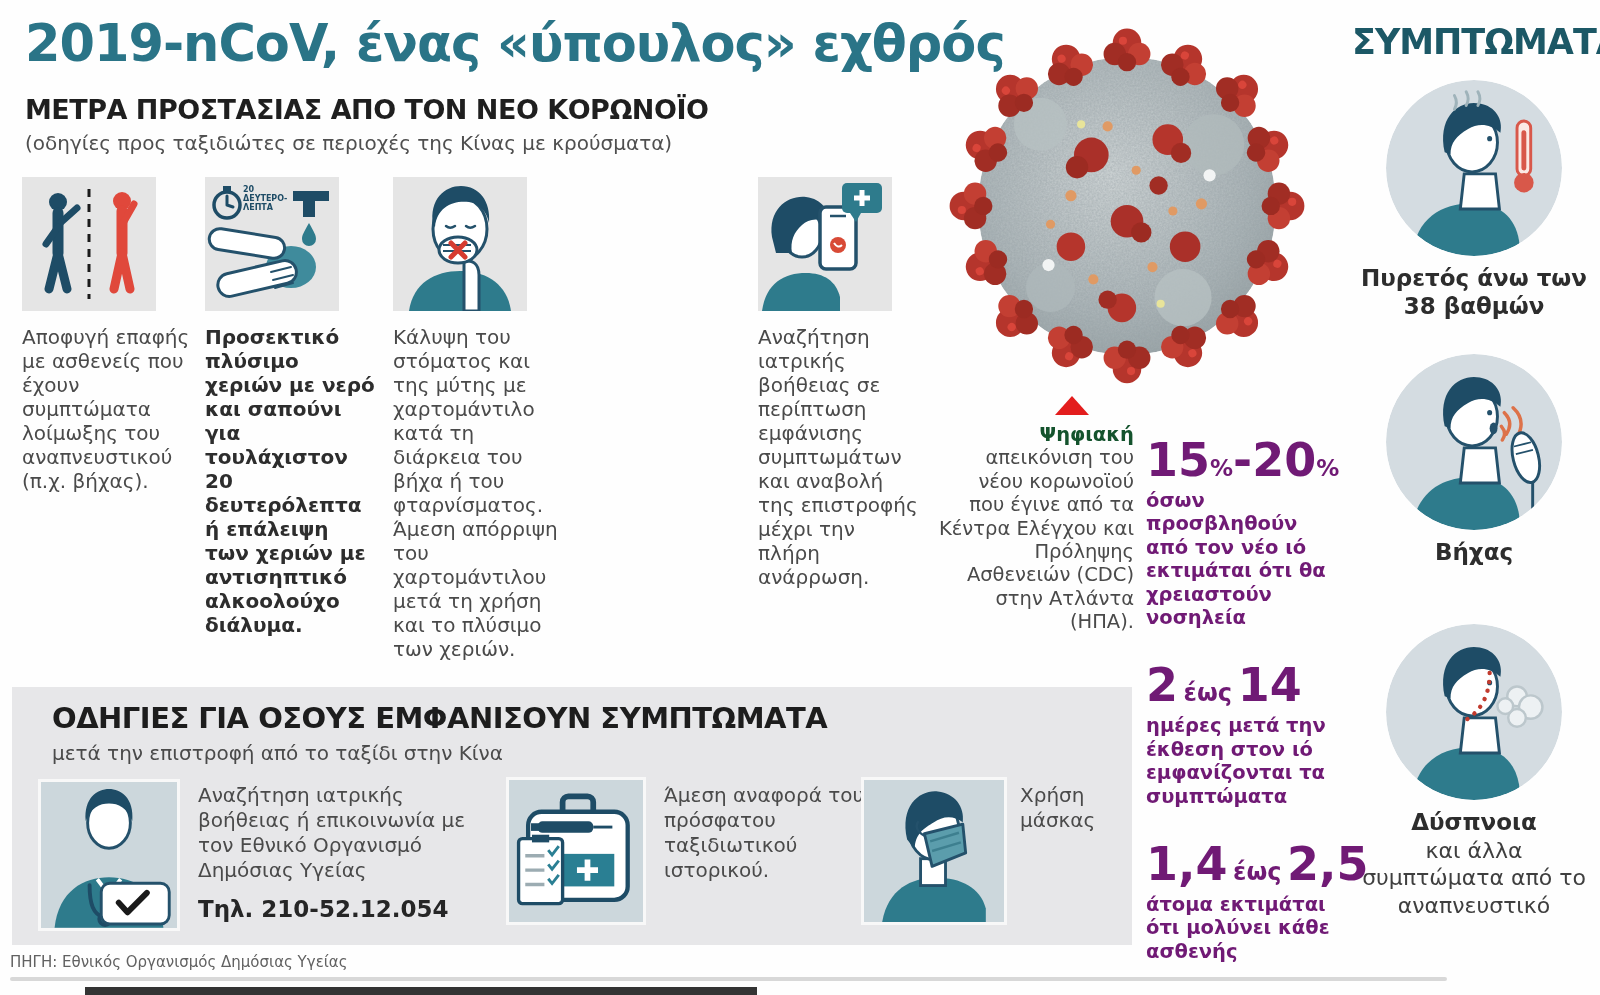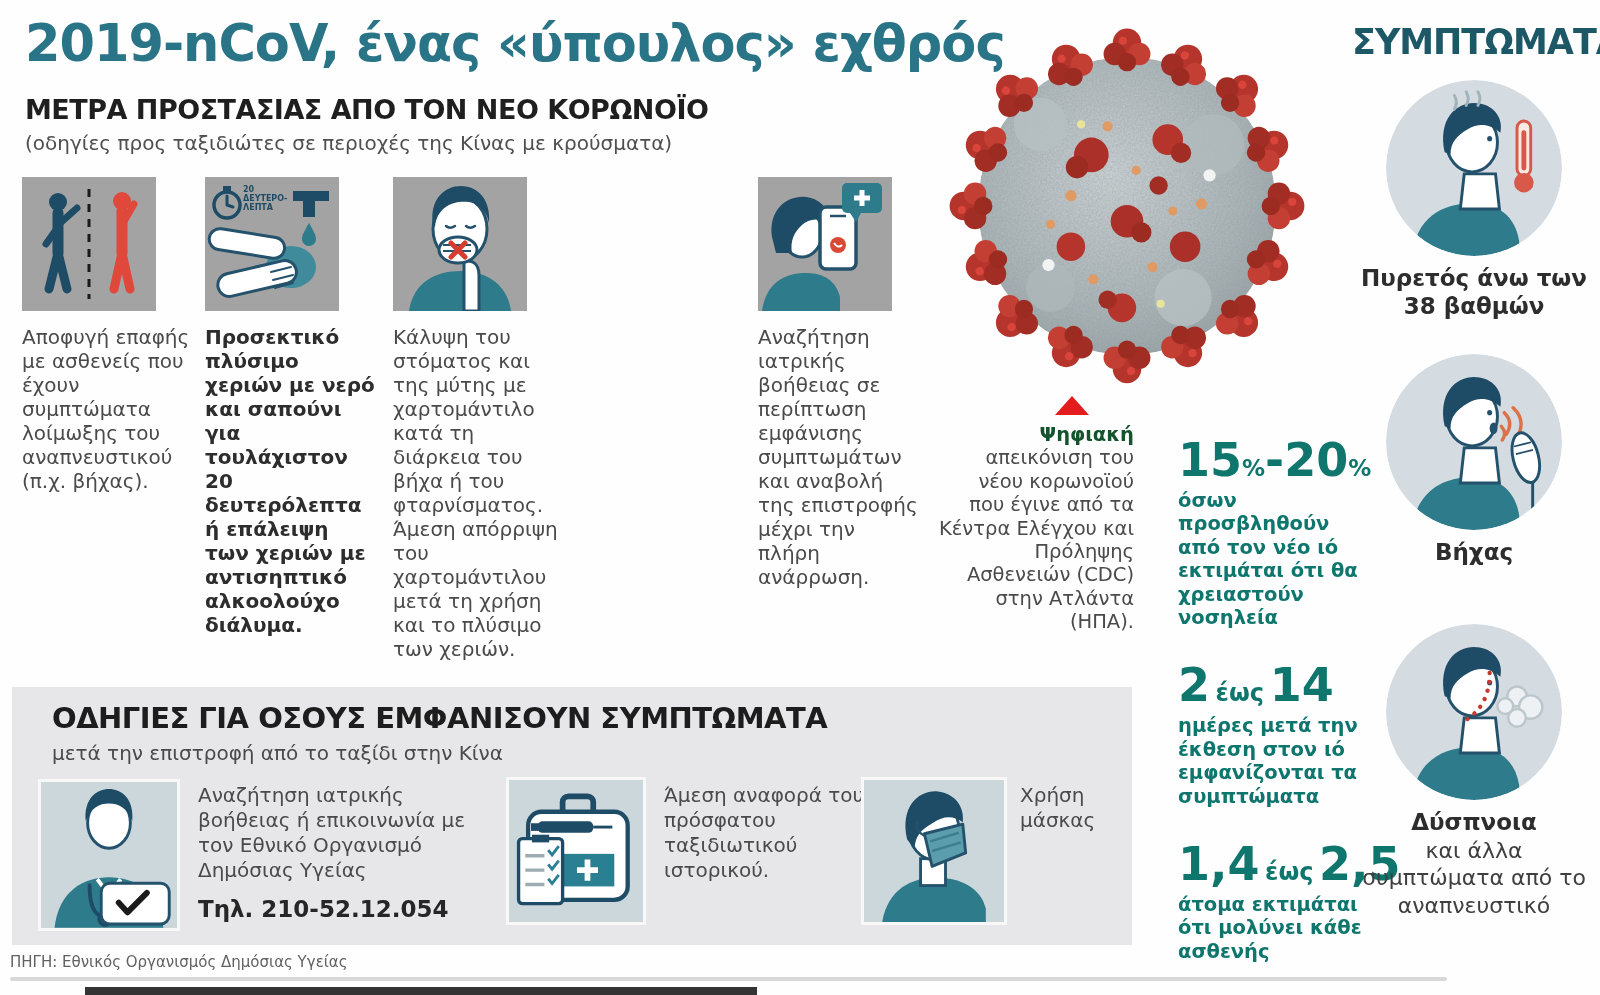--- a/index.html
+++ b/index.html
@@ -9,37 +9,37 @@
 
   
   .main-title{left:25px;top:14px;font-size:51px;font-weight:bold;color:#2a7487;letter-spacing:-1px;}
   .section-title{left:25px;top:94px;font-size:27px;font-weight:bold;color:#1f1f1f;letter-spacing:-0.5px;}
   .section-sub{left:25px;top:131px;font-size:20px;color:#4f4f4f;}
 
   
   .measure{top:177px;}
   .m0{left:22px;width:172px;} .m1{left:205px;width:172px;} .m2{left:393px;width:168px;}
   .m3{left:577px;width:168px;} .m4{left:758px;width:165px;}
-  .icon-box{position:relative;width:134px;height:134px;background:#a3a3a3;margin-bottom:14px;}
+  .icon-box{position:relative;width:134px;height:134px;background:#e5e5e5;margin-bottom:14px;}
   .icon-box svg{display:block;width:100%;height:100%;}
   .measure p{margin:0;font-size:20px;line-height:1.2;color:#4a4a4a;}
   .measure.bold p{font-weight:bold;color:#2d2d2d;}
   .timer-label{position:absolute;left:38px;top:9px;width:56px;font-size:8px;line-height:1.1;
                font-weight:bold;color:#1e4c66;text-transform:uppercase;}
 
   
   .virus-fig{left:918px;top:2px;width:418px;height:412px;}
   .virus-triangle{left:1055px;top:396px;width:0;height:0;border-left:17px solid transparent;
                   border-right:17px solid transparent;border-bottom:19px solid #e31d1d;}
   .virus-caption{left:938px;top:423px;width:196px;text-align:right;font-size:19.5px;
                  line-height:1.2;color:#4a4a4a;}
   .virus-caption b{color:#14532d;}
 
   
-  .stats{left:1178px;top:437px;width:198px;color:#0f766e;}
+  .stats{left:1146px;top:437px;width:198px;color:#701a75;}
   .stat{margin-bottom:33px;}
   .stat-big{font-weight:bold;line-height:1;margin-bottom:6px;white-space:nowrap;}
   .stat-big .n{font-size:46px;}
   .stat-big .pct{font-size:23px;}
   .stat-big .mid{font-size:24px;}
   .stat-desc{font-size:19.5px;font-weight:600;line-height:1.2;}
 
   
   .symptoms{left:1352px;top:22px;width:244px;}
   .symptoms-header{position:absolute;left:0;top:0;width:100%;text-align:center;font-size:35px;

